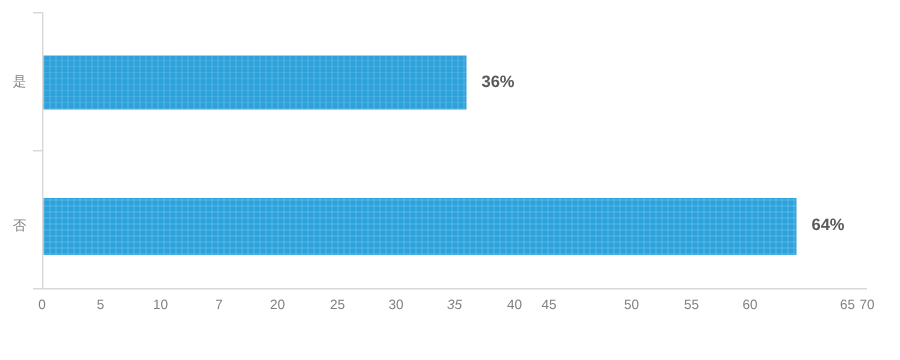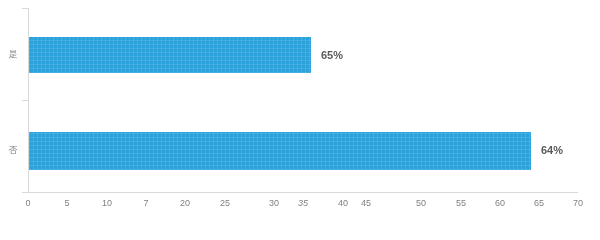--- a/index.html
+++ b/index.html
@@ -116,35 +116,35 @@
     <div class="y-tick" style="top: 8px;"></div>
     <div class="y-tick" style="top: 100px;"></div>
     <div class="y-tick" style="top: 192px;"></div>
 
     <div class="cat-label" style="top: 50px;">是</div>
     <div class="cat-label" style="top: 146px;">否</div>
 
     <div class="bar" style="left: 29px; top: 37px; width: 282px; height: 36px;"></div>
     <div class="bar" style="left: 29px; top: 132px; width: 502px; height: 38px;"></div>
 
-    <div class="data-label" style="left: 321px; top: 50px;">65%</div>
+    <div class="data-label" style="left: 321px; top: 50px;">36%</div>
     <div class="data-label" style="left: 541px; top: 145px;">64%</div>
 
     <div class="x-axis-line"></div>
 
     <div class="x-tick-label" style="left: 28px;">0</div>
     <div class="x-tick-label" style="left: 67px;">5</div>
     <div class="x-tick-label" style="left: 107px;">10</div>
     <div class="x-tick-label" style="left: 146px;">7</div>
     <div class="x-tick-label" style="left: 185px;">20</div>
     <div class="x-tick-label" style="left: 225px;">25</div>
-    <div class="x-tick-label" style="left: 264px; text-align: right;">30</div>
+    <div class="x-tick-label" style="left: 264px;">30</div>
     <div class="x-tick-label" style="left: 303px; font-style: italic;">35</div>
     <div class="x-tick-label" style="left: 343px;">40</div>
     <div class="x-tick-label" style="left: 366px;">45</div>
     <div class="x-tick-label" style="left: 421px;">50</div>
     <div class="x-tick-label" style="left: 461px;">55</div>
     <div class="x-tick-label" style="left: 500px;">60</div>
-    <div class="x-tick-label" style="left: 539px;">65</div>
+    <div class="x-tick-label" style="left: 565px;">65</div>
     <div class="x-tick-label" style="left: 578px;">70</div>
 
   </div>
 </div>
 
 </body></html>

